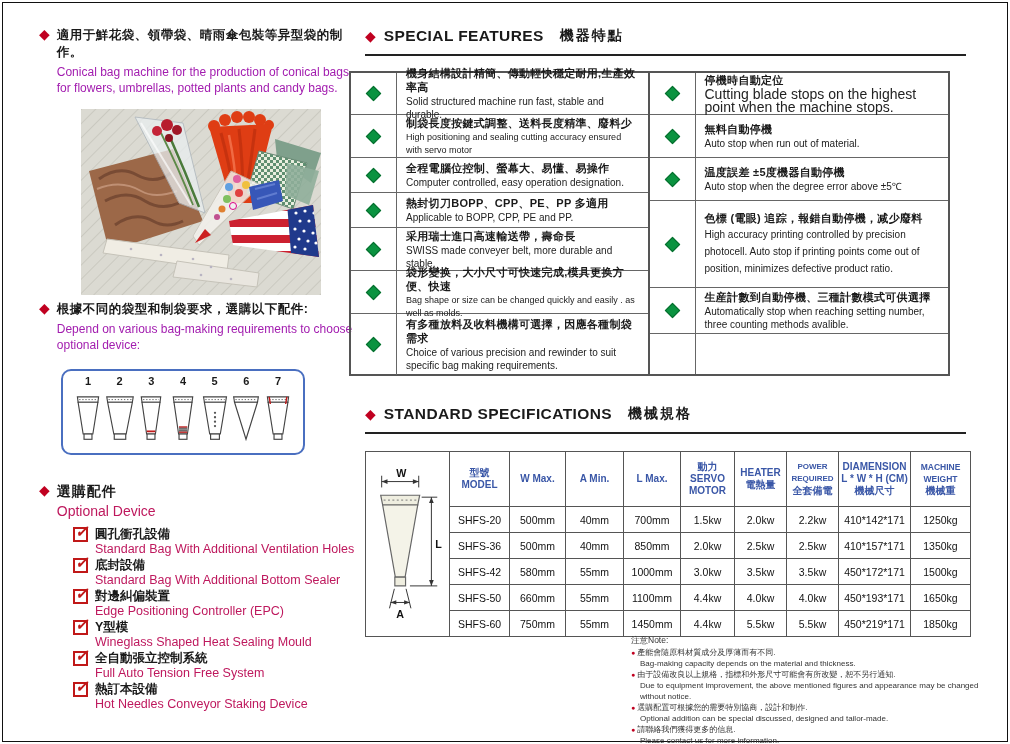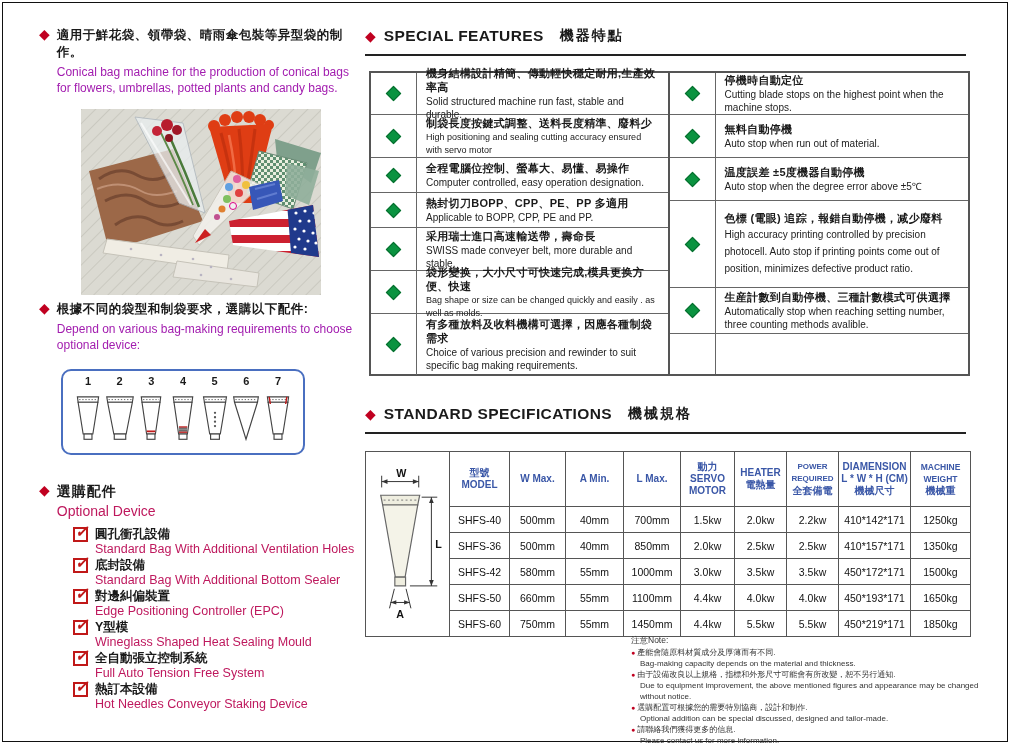--- a/index.html
+++ b/index.html
@@ -339,21 +339,21 @@
       <div class="opt-en">Hot Needles Conveyor Staking Device</div>
     </div>
   </div>
 
   <div class="abs sec-head" style="left:362px;top:24px;width:601px;">
     <span class="rdia">◆</span>
     <span class="t-en">SPECIAL FEATURES</span>
     <span class="t-zh">機器特點</span>
   </div>
 
-  <div class="abs" id="features-table" style="left:366px;top:68px;">
+  <div class="abs" id="features-table" style="left:346px;top:68px;">
     <div class="fcol left">
       <div class="frow" style="height:42px">
         <div class="fdia">
             <span class="gdia"></span>
           </div>
         <div class="ftxt">
             <div class="zh">機身結構設計精簡、傳動輕快穩定耐用,生產效率高</div>
             <div class="en">Solid structured machine run fast, stable and durable.</div>
           </div>
       </div>
@@ -412,21 +412,21 @@
           </div>
       </div>
     </div>
     <div class="fcol">
       <div class="frow" style="height:42px">
         <div class="fdia">
             <span class="gdia"></span>
           </div>
         <div class="ftxt">
             <div class="zh">停機時自動定位</div>
-            <div class="en" style="font-size:10px">Cutting blade stops on the highest point when the machine stops.</div>
+            <div class="en" style="font-size:14px">Cutting blade stops on the highest point when the machine stops.</div>
           </div>
       </div>
       <div class="frow" style="height:43px">
         <div class="fdia">
             <span class="gdia"></span>
           </div>
         <div class="ftxt">
             <div class="zh">無料自動停機</div>
             <div class="en">Auto stop when run out of material.</div>
           </div>
@@ -545,21 +545,21 @@
             <span class="hline">DIAMENSION</span>
             <span class="hline">L * W * H (CM)</span>
             <span class="hline">機械尺寸</span>
           </th>
       <th style="font-size:8.5px">
             <span class="hline">MACHINE WEIGHT</span>
             <span class="hline" style="font-size:10px">機械重</span>
           </th>
     </tr>
     <tr>
-      <td>SHFS-40</td>
+      <td>SHFS-20</td>
           <td>500mm</td>
           <td>40mm</td>
           <td>700mm</td>
           <td>1.5kw</td>
           <td>2.0kw</td>
           <td>2.2kw</td>
           <td>410*142*171</td>
           <td>1250kg</td>
     </tr>
     <tr>

